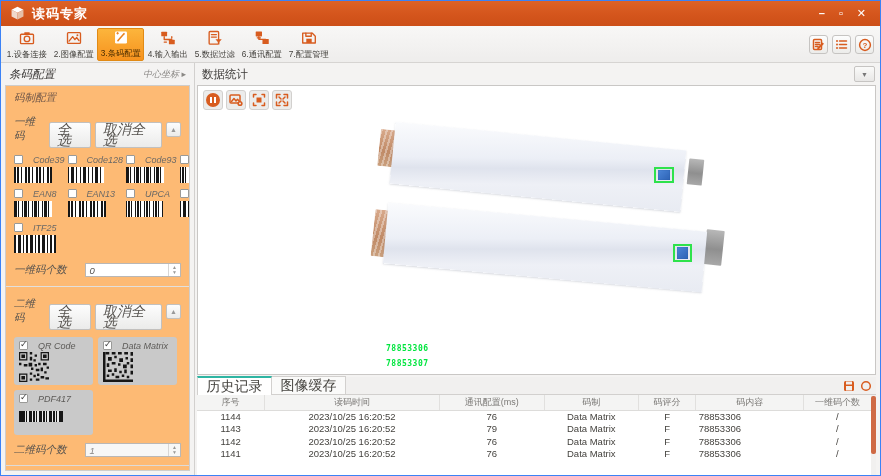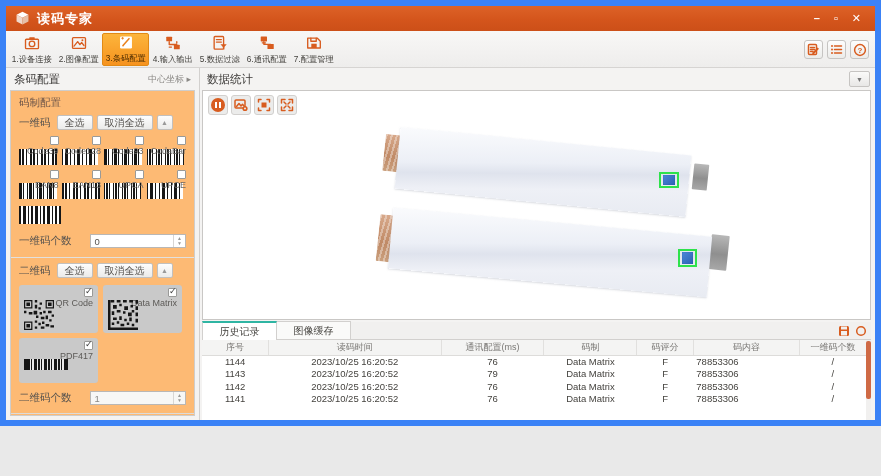--- a/index.html
+++ b/index.html
@@ -1,53 +1,53 @@
 <!DOCTYPE html>
 <html><head>
 <meta charset="utf-8">
 <style>
   * { margin:0; padding:0; box-sizing:border-box; }
   html,body { width:881px; height:476px; font-family:"Liberation Sans","DejaVu Sans",sans-serif; background:#e9e9e9; }
-  .window { width:881px; height:426px; border:6px solid #3b82f6; background:#f2f1f0; display:flex; flex-direction:column; overflow:hidden; }
+  .window { width:881px; height:476px; border:1px solid #3b82f6; background:#f2f1f0; display:flex; flex-direction:column; overflow:hidden; }
 
   
   .titlebar { height:25px; background:linear-gradient(180deg,#dd6227 0%,#d4551c 55%,#cc4f18 100%); display:flex; align-items:center; padding:0 8px; flex:0 0 auto; }
   .app-icon { width:17px; height:17px; margin-right:6px; }
   .title-text { color:#fff; font-size:13px; font-weight:bold; letter-spacing:1px; }
   .win-controls { margin-left:auto; display:flex; gap:14px; align-items:center; padding-right:6px; }
   .win-btn { color:#fff; font-size:11px; line-height:11px; cursor:default; font-weight:bold; }
 
   
   .toolbar { height:37px; background:linear-gradient(180deg,#f8f7f6 0%,#eeedec 100%); border-bottom:1px solid #d6d4d2; display:flex; align-items:stretch; padding:1px 4px 0 2px; flex:0 0 auto; }
   .nav-btn { width:47px; display:flex; flex-direction:column; align-items:center; justify-content:center; gap:1px; border-radius:2px; margin:1px 0; }
   .nav-btn .nicon { width:18px; height:18px; display:block; }
   .nav-btn .nlabel { font-size:9px; color:#44423e; white-space:nowrap; transform:scale(.92); }
   .nav-btn.active { background:linear-gradient(180deg,#fcb53c 0%,#f6921e 100%); border:1px solid #e18a15; }
   .nav-btn.active .nlabel { color:#4a2c00; }
   .tb-right { margin-left:auto; display:flex; gap:4px; align-items:center; padding-right:2px; }
   .sq-btn { width:19px; height:19px; border:1px solid #c6c4c2; border-radius:3px; background:linear-gradient(180deg,#fdfdfd,#ececea); display:flex; align-items:center; justify-content:center; }
 
   
   .main { flex:1; display:flex; background:#efeeed; min-height:0; }
-  .left-panel { width:194px; flex:0 0 auto; border-right:1px solid #d2d0ce; display:flex; flex-direction:column; background:#f4f3f2; }
+  .left-panel { width:194px; flex:0 0 auto; border-right:1px solid #d2d0ce; display:flex; flex-direction:column; background:#f4f3f2;font-style:italic; }
   .panel-header { height:22px; display:flex; align-items:center; padding:0 8px; flex:0 0 auto; }
   .panel-title { font-size:11.5px; color:#3c3a38; }
   .all-props { margin-left:auto; font-size:9px; color:#8a8885; display:flex; align-items:center; gap:2px; }
   .left-body { flex:1; margin:0 4px 4px 4px; border:1px solid #cfcdcb; background:#fdba74; overflow:hidden; }
 
   .section-hd { padding:5px 8px 2px 8px; font-size:10.5px; color:#6d5548; }
   .ctl-row { display:flex; align-items:center; gap:4px; padding:3px 8px 4px 8px; }
   .ctl-row.topline { border-top:1px solid #e2e0de; margin-top:3px; padding-top:5px; }
   .grp-label { font-size:10.5px; color:#55524e; margin-right:2px; }
-  .mini-btn { font-size:10px; color:#55524e; background:linear-gradient(180deg,#fdfdfd,#ebebea); border:1px solid #c2c0be; border-radius:2px; padding:1px 7px; line-height:11px; }
+  .mini-btn { font-size:14px; color:#55524e; background:linear-gradient(180deg,#fdfdfd,#ebebea); border:1px solid #c2c0be; border-radius:2px; padding:1px 7px; line-height:11px;margin-top:12px; }
   .arrow-btn { width:16px; height:15px; font-size:7px; color:#999; background:linear-gradient(180deg,#fdfdfd,#ebebea); border:1px solid #c2c0be; border-radius:2px; display:flex; align-items:center; justify-content:center; }
 
   .cb-grid { display:grid; grid-template-columns:repeat(4,1fr); padding:2px 8px 0 8px; column-gap:3px; }
   .cb-cell { padding-bottom:5px; }
-  .cb-line { display:flex; align-items:flex-end; gap:1px; height:11px;flex-direction:column; }
+  .cb-line { display:flex; align-items:center; gap:10px; height:11px; }
   .cbx { width:9px; height:9px; border:1px solid #9a9a98; background:#fff; border-radius:1px; position:relative; flex:0 0 auto; }
   .cbx.checked::after { content:"✓"; position:absolute; left:0px; top:-3px; font-size:9px; color:#3d3d3d; }
   .cb-label { font-size:9px; color:#6b6966; white-space:nowrap; }
   .bars { height:16px; margin-top:2px; }
   .bc1 { width:38px; background:repeating-linear-gradient(90deg,#161616 0 2px,#fff 2px 3px,#161616 3px 5px,#fff 5px 7px,#161616 7px 8px,#fff 8px 11px); }
   .bc2 { width:36px; background:repeating-linear-gradient(90deg,#161616 0 1px,#fff 1px 3px,#161616 3px 6px,#fff 6px 8px,#161616 8px 9px,#fff 9px 12px); }
   .bc3 { width:38px; background:repeating-linear-gradient(90deg,#161616 0 3px,#fff 3px 4px,#161616 4px 5px,#fff 5px 8px,#161616 8px 9px,#fff 9px 10px); }
   .bc4 { width:37px; background:repeating-linear-gradient(90deg,#161616 0 1px,#fff 1px 2px,#161616 2px 4px,#fff 4px 5px,#161616 5px 6px,#fff 6px 9px); }
   .bc5 { width:42px; background:repeating-linear-gradient(90deg,#161616 0 2px,#fff 2px 4px,#161616 4px 7px,#fff 7px 9px,#161616 9px 10px,#fff 10px 12px); height:18px; }
 
@@ -94,21 +94,21 @@
   .hit2 { left:475px; top:158px; width:19px; height:18px; }
   .blue-chip { width:12px; height:10px; background:linear-gradient(135deg,#4b86d8,#2d62b4); box-shadow:inset 0 0 1px #1c4a92; }
   .hit2 .blue-chip { width:11px; height:12px; }
   .overlay-label { position:absolute; font-size:8px; font-weight:bold; color:#00e53e; letter-spacing:.5px; z-index:4; font-family:"DejaVu Sans Mono","Liberation Mono",monospace; }
   .olab1 { left:188px; top:258px; }
   .olab2 { left:188px; top:273px; }
 
   
   .bottom-panel { height:98px; flex:0 0 auto; margin:2px 4px 0 2px; display:flex; flex-direction:column; position:relative; }
   .tabs-row { height:18px; display:flex; align-items:flex-end; border-bottom:1px solid #d2d0ce; background:#f1f0ef; }
-  .tab { width:75px; height:18px; display:flex; align-items:center; justify-content:center; font-size:10px; color:#45433f; border:1px solid #d2d0ce; border-bottom:none; background:#fafaf9; }
+  .tab { width:75px; height:18px; display:flex; align-items:center; justify-content:center; font-size:14px; color:#45433f; border:1px solid #d2d0ce; border-bottom:none; background:#fafaf9; }
   .tab.active { background:#fff; border-top:2px solid #2fb5a3; height:19px; margin-bottom:-1px; z-index:2; }
   .tab + .tab { margin-left:-1px; }
   .rec-btns { margin-left:auto; display:flex; gap:3px; padding:0 3px 2px 0; }
   .rec-btn { width:14px; height:13px; display:flex; align-items:center; justify-content:center; }
   table.hist { width:calc(100% - 5px); border-collapse:collapse; table-layout:fixed; background:#fff; }
   table.hist thead td { background:#f4f4f3; border-right:1px solid #e1e0de; border-bottom:1px solid #dddcda; font-size:9px; color:#7a7875; text-align:center; height:15px; padding:0 2px; overflow:hidden; white-space:nowrap; }
   table.hist thead td:last-child { border-right:none; }
   table.hist tbody td { font-size:9.5px; color:#45433f; text-align:center; height:12.5px; padding:0 2px; overflow:hidden; white-space:nowrap; background:#fff; }
   table.hist tbody td.al { text-align:left; padding-left:3px; }
   .tbl-wrap { flex:1; overflow:hidden; background:#fff; position:relative; }
@@ -288,20 +288,24 @@
             <div class="bars bc4"></div>
           </div>
           <div class="cb-cell">
             <div class="cb-line">
                 <span class="cbx"></span>
                 <span class="cb-label">UPCE</span>
               </div>
             <div class="bars bc2"></div>
           </div>
           <div class="cb-cell" style="grid-column:1 / span 4;">
+            <div class="cb-line">
+                <span class="cbx"></span>
+                <span class="cb-label">ITF25</span>
+              </div>
             <div class="bars bc5"></div>
           </div>
         </div>
 
         <div class="count-row">
           <span class="grp-label">一维码个数</span>
           <div class="spinner">
             <span class="val">0</span>
             <div class="spin-arrows">
                 <span>▲</span>

